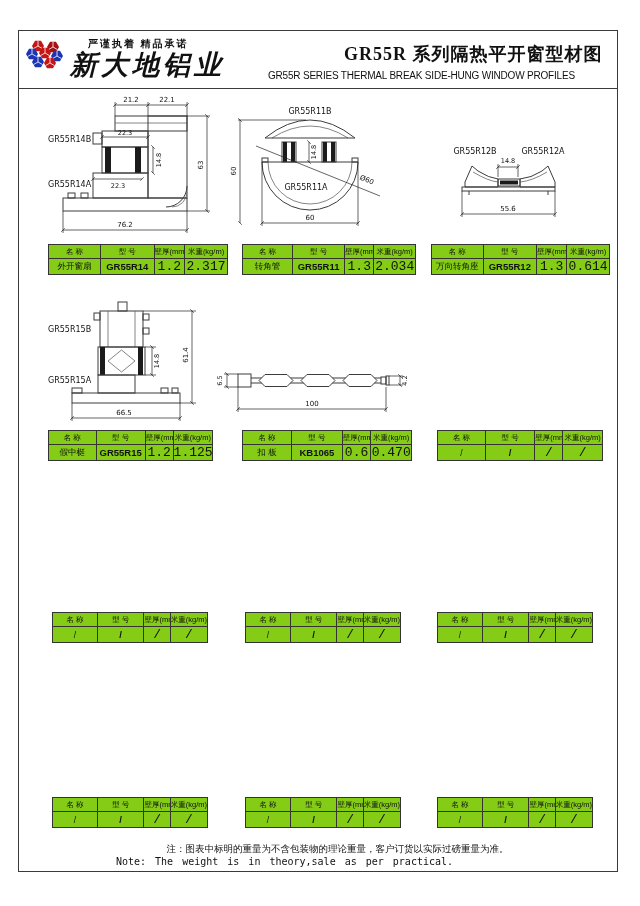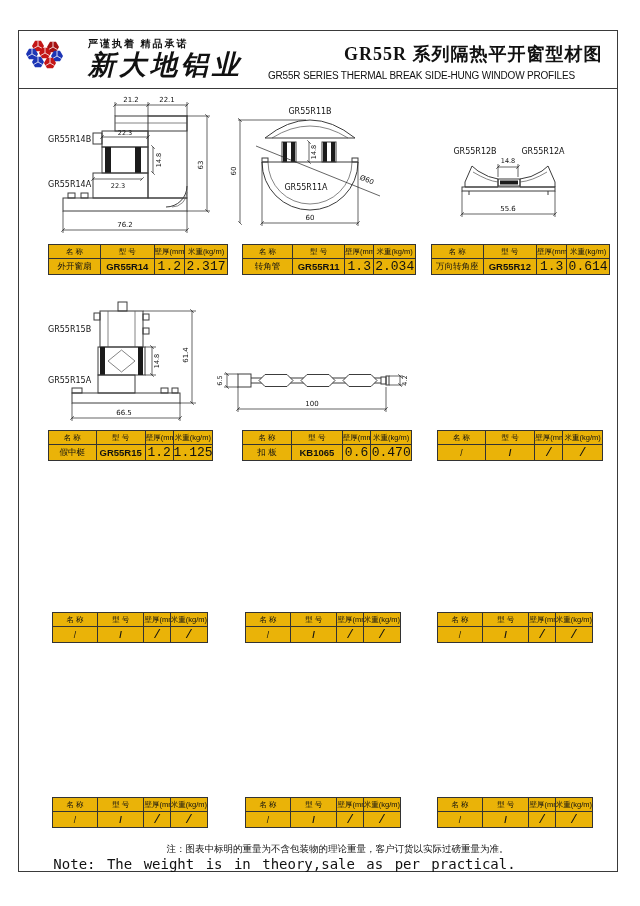--- a/index.html
+++ b/index.html
@@ -1,42 +1,42 @@
 <!DOCTYPE html>
 <html><head>
 <meta charset="utf-8">
 <style>
 *{margin:0;padding:0;box-sizing:border-box}
 html,body{width:640px;height:906px;background:#fff}
 body{position:relative;font-family:"Liberation Sans",sans-serif;color:#111}
 .frame{position:absolute;left:18px;top:30px;width:600px;height:842px;border:1.5px solid #3a3a3a;background:#fff}
 .header-sep{position:absolute;left:18px;top:88px;width:600px;border-top:1.5px solid #3a3a3a}
 .tagline{position:absolute;left:88px;top:37px;font-size:10px;font-weight:bold;letter-spacing:2px;font-family:Liberation Serif, serif}
-.company{position:absolute;left:88px;top:47px;font-size:27px;font-weight:bold;font-style:italic;letter-spacing:4px;font-family:"Liberation Serif",serif}
+.company{position:absolute;left:70px;top:47px;font-size:27px;font-weight:bold;font-style:italic;letter-spacing:4px;font-family:"Liberation Serif",serif}
 .title-cn{position:absolute;left:344px;top:42px;width:270px;text-align:left;font-size:18px;font-weight:bold;letter-spacing:1px;font-family:"Liberation Serif",serif}
 .title-en{position:absolute;left:268px;top:70px;width:346px;text-align:left;font-size:10px;letter-spacing:-0.2px}
 svg{position:absolute;overflow:visible}
 text{font-family:"DejaVu Sans",sans-serif;fill:#111}
 .lbl{font-size:8px}
 .dim{font-size:7px}
 .dims{font-size:6.5px}
 .p{fill:none;stroke:#3c3c3c;stroke-width:1}
 .p2{fill:none;stroke:#666;stroke-width:0.8}
 .dk{fill:#1b1b1b;stroke:none}
 .dl{stroke:#222;stroke-width:0.7;fill:none}
 .wh{fill:#fff;stroke:#3c3c3c;stroke-width:1}
-.spec{position:absolute;border-collapse:collapse;table-layout:fixed;background:#eab308}
+.spec{position:absolute;border-collapse:collapse;table-layout:fixed;background:#84cc16}
 .spec th,.spec td{border:1px solid #333;height:14px;text-align:center;vertical-align:middle;padding:0;white-space:nowrap;overflow:hidden}
 .spec th{font-size:7.5px;font-weight:normal}
 td.nm{font-size:8.5px}
 td.md{font-size:9.5px;font-weight:bold}
 td.nu{font-size:13px;font-family:Liberation Mono, monospace}
 .c1{width:29%}.c2{width:30%}.c3{width:17%}.c4{width:24%}
 .note-cn{position:absolute;left:18px;top:843px;width:639px;text-align:center;font-size:9.5px}
-.note-en{position:absolute;left:18px;top:856px;width:533px;text-align:center;font-size:14px;font-family:"DejaVu Sans Mono",monospace;word-spacing:3px}
+.note-en{position:absolute;left:18px;top:856px;width:533px;text-align:center;font-size:10px;font-family:"DejaVu Sans Mono",monospace;word-spacing:3px}
 </style>
 </head>
 <body>
 
 <div class="frame"></div>
 <div class="header-sep"></div>
 
 <svg style="left:26px;top:40px" width="42" height="36" viewBox="0 0 42 36">
   <defs>
     <g id="hx">

